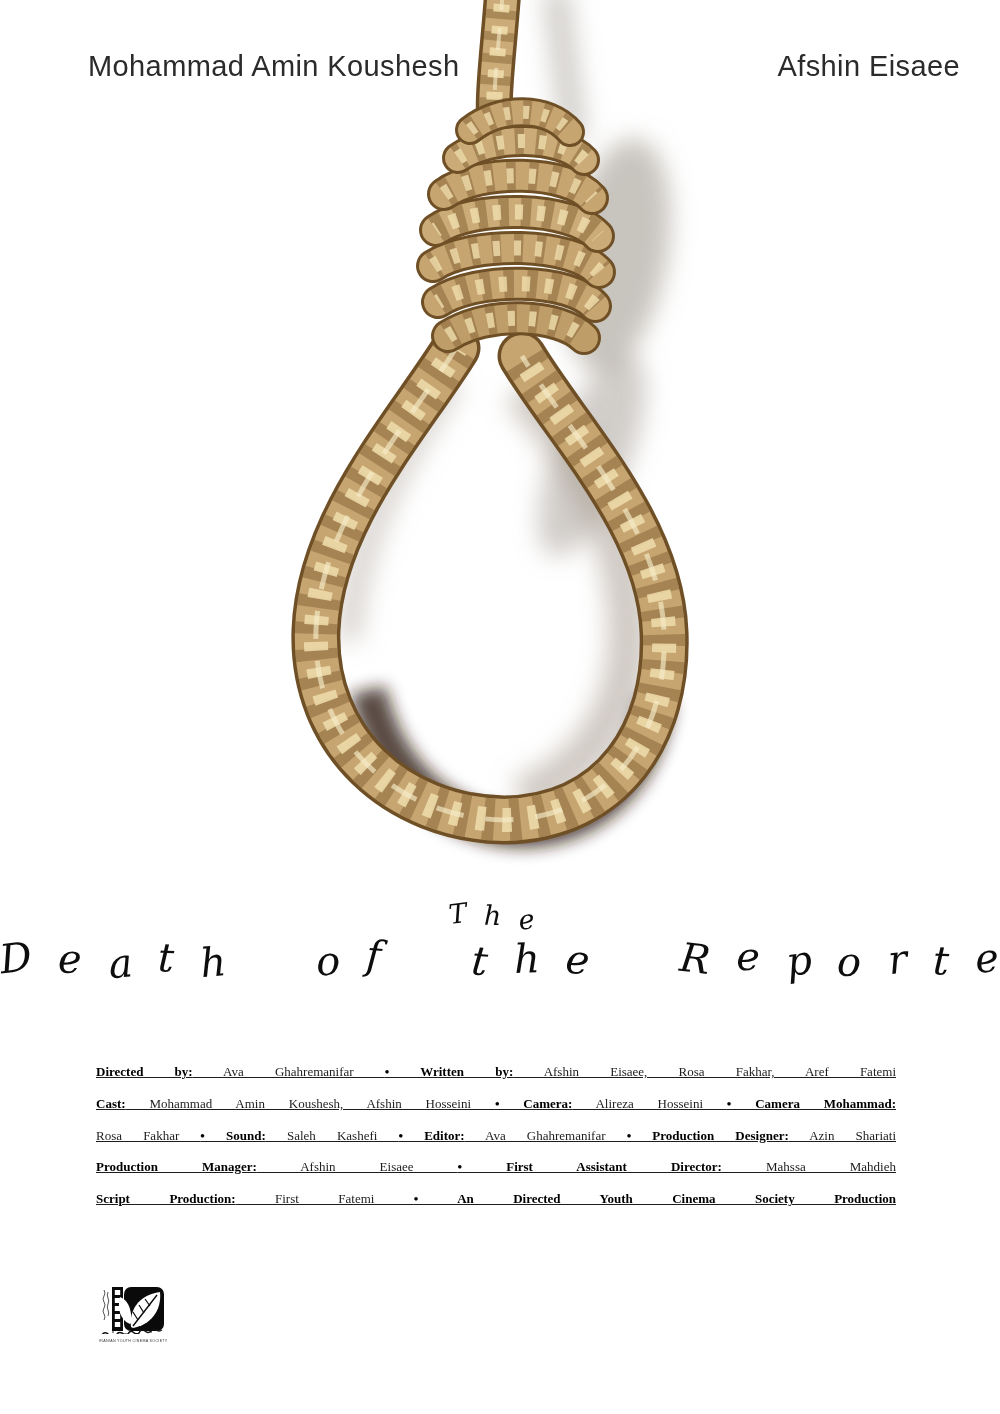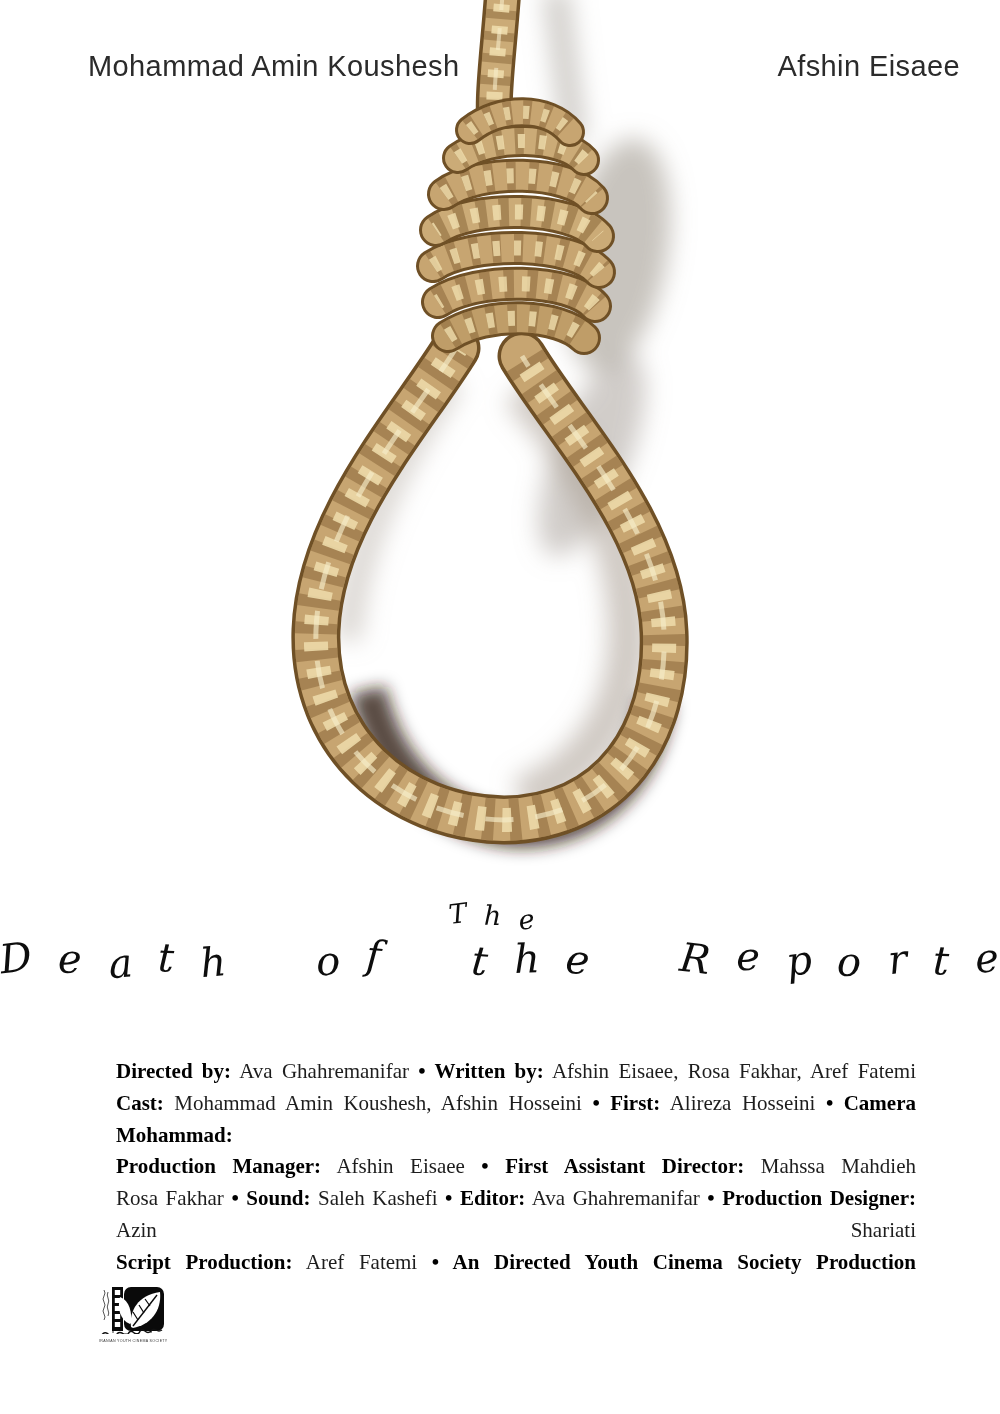--- a/index.html
+++ b/index.html
@@ -31,23 +31,23 @@
   }
   .title-line2{
     position:absolute;top:936px;left:0;width:1000px;text-align:center;
     font-family:"DejaVu Serif", serif;font-style:italic;
     font-size:40px;letter-spacing:26px;word-spacing:26px;color:#0d0d0d;white-space:nowrap;
   }
   .ch{display:inline-block;}
 
   
   .credits{
-    position:absolute;top:1056px;left:116px;width:800px;
+    position:absolute;top:1056px;left:96px;width:800px;
     font-family:"Liberation Serif", serif;
-    font-size:21px;line-height:31.8px;color:#1d1d1d;
+    font-size:13px;line-height:31.8px;color:#1d1d1d;text-decoration:underline;
   }
   .credit-line{text-align:justify;text-align-last:justify;white-space:normal;}
   .credit-line .b{font-weight:bold;color:#000;}
 
   
   .logo{position:absolute;left:99px;top:1286px;width:70px;}
   .logo-caption{
     margin-top:1px;width:120px;
     transform:scale(.55);transform-origin:top left;
     font-size:6.5px;letter-spacing:.6px;color:#333;
@@ -145,24 +145,24 @@
       <use href="#knotCap" stroke="#8a683a" stroke-width="24" stroke-dasharray="8 11" opacity="0.55" stroke-linecap="butt"></use>
       <use href="#knotCap" stroke="#ecd9a8" stroke-width="13" stroke-dasharray="6 13" opacity="0.85" stroke-linecap="butt"></use>
     </g>
   </svg>
 
   <div class="title-line1"><span class="ch" style="transform: rotate(-7deg) translateY(-3px);">T</span><span class="ch" style="transform: rotate(1deg) translateY(0px);">h</span><span class="ch" style="transform: rotate(-6deg) translateY(3px);">e</span></div>
   <div class="title-line2"><span class="ch" style="transform: rotate(-7deg) translateY(-3px);">D</span><span class="ch" style="transform: rotate(1deg) translateY(0px);">e</span><span class="ch" style="transform: rotate(-6deg) translateY(3px);">a</span><span class="ch" style="transform: rotate(2deg) translateY(-1px);">t</span><span class="ch" style="transform: rotate(-5deg) translateY(2px);">h</span> <span class="ch" style="transform: rotate(-4deg) translateY(1px);">o</span><span class="ch" style="transform: rotate(4deg) translateY(-3px);">f</span> <span class="ch" style="transform: rotate(5deg) translateY(3px);">t</span><span class="ch" style="transform: rotate(-2deg) translateY(-1px);">h</span><span class="ch" style="transform: rotate(6deg) translateY(2px);">e</span> <span class="ch" style="transform: rotate(7deg) translateY(1px);">R</span><span class="ch" style="transform: rotate(0deg) translateY(-3px);">e</span><span class="ch" style="transform: rotate(-7deg) translateY(0px);">p</span><span class="ch" style="transform: rotate(1deg) translateY(3px);">o</span><span class="ch" style="transform: rotate(-6deg) translateY(-1px);">r</span><span class="ch" style="transform: rotate(2deg) translateY(2px);">t</span><span class="ch" style="transform: rotate(-5deg) translateY(-2px);">e</span></div>
 
   <div class="credits" id="credits">
       <div class="credit-line"><span class="b">Directed by:</span><span> Ava Ghahremanifar </span><span class="b">• Written by:</span><span> Afshin Eisaee, Rosa Fakhar, Aref Fatemi</span></div>
-      <div class="credit-line"><span class="b">Cast:</span><span> Mohammad Amin Koushesh, Afshin Hosseini </span><span class="b">• First:</span><span> Alireza Hosseini </span><span class="b">• Camera Mohammad:</span></div>
+      <div class="credit-line"><span class="b">Cast:</span><span> Mohammad Amin Koushesh, Afshin Hosseini </span><span class="b">• Camera:</span><span> Alireza Hosseini </span><span class="b">• Camera Mohammad:</span></div>
+      <div class="credit-line"><span>Rosa Fakhar </span><span class="b">• Sound:</span><span> Saleh Kashefi </span><span class="b">• Editor:</span><span> Ava Ghahremanifar </span><span class="b">• Production Designer:</span><span> Azin Shariati</span></div>
       <div class="credit-line"><span class="b">Production Manager:</span><span> Afshin Eisaee </span><span class="b">• First Assistant Director:</span><span> Mahssa Mahdieh</span></div>
-      <div class="credit-line"><span>Rosa Fakhar </span><span class="b">• Sound:</span><span> Saleh Kashefi </span><span class="b">• Editor:</span><span> Ava Ghahremanifar </span><span class="b">• Production Designer:</span><span> Azin Shariati</span></div>
-      <div class="credit-line"><span class="b">Script Production:</span><span> Aref Fatemi </span><span class="b">• An Directed Youth Cinema Society Production</span></div>
+      <div class="credit-line"><span class="b">Script Production:</span><span> First Fatemi </span><span class="b">• An Directed Youth Cinema Society Production</span></div>
     </div>
 
   <div class="logo">
     <svg width="66" height="48" viewBox="0 0 66 48" xmlns="http://www.w3.org/2000/svg">
 
       <g stroke="#555" stroke-width="1" fill="none">
         <path d="M5 4 q2 3 0 6 q-2 3 0 6 q2 3 0 6 q-2 3 0 6 q2 3 0 6"></path>
         <path d="M9 6 q-1.5 3 0 6 q1.5 3 0 6 q-1.5 3 0 6 q1.5 3 0 6"></path>
       </g>
 

